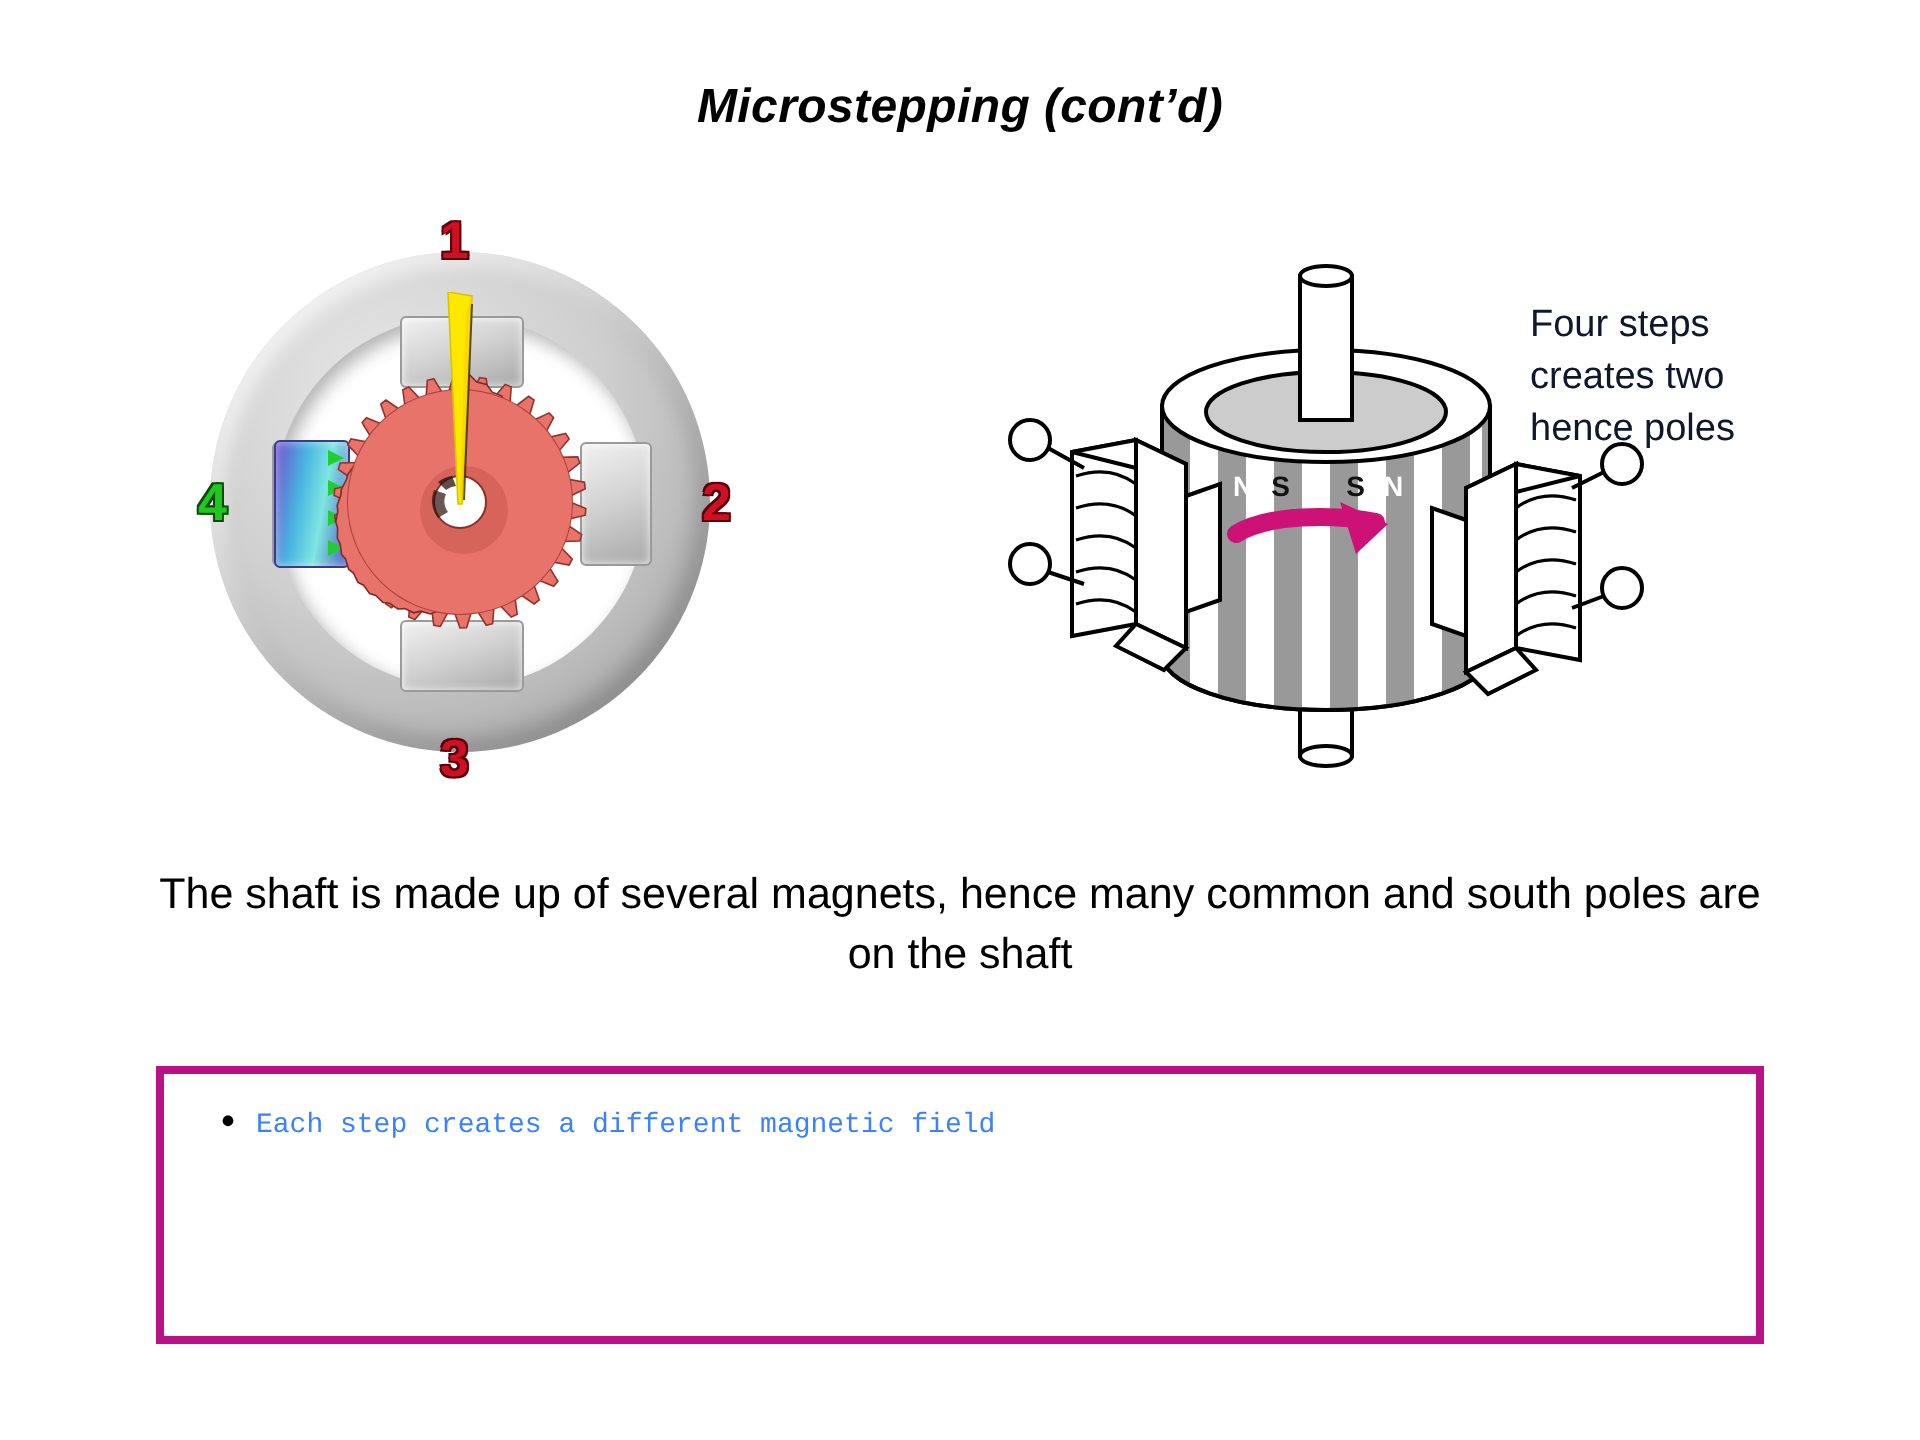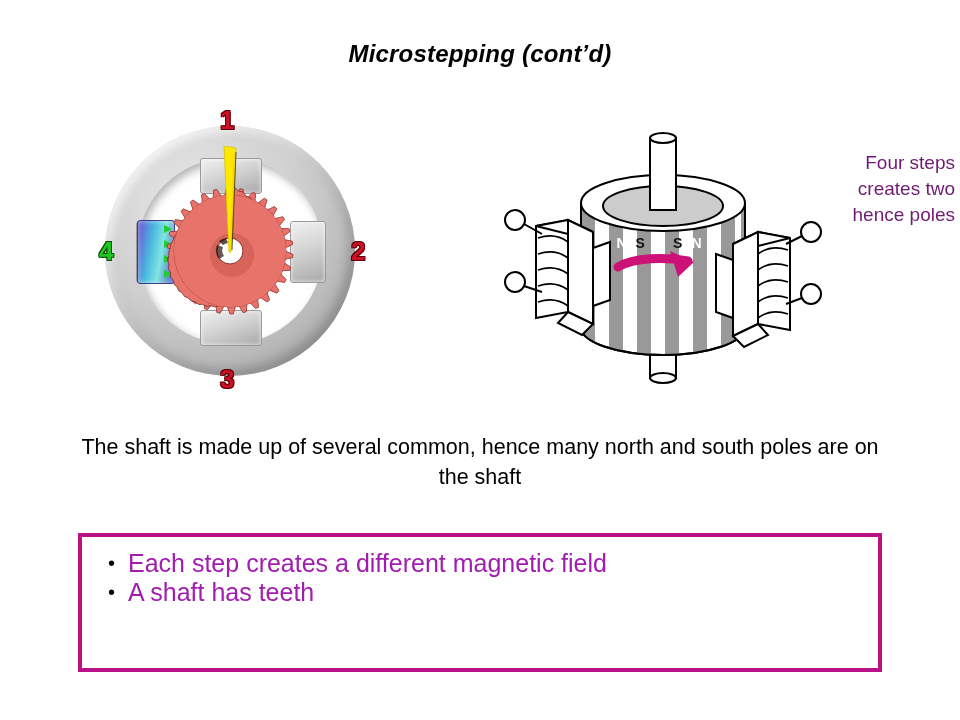--- a/index.html
+++ b/index.html
@@ -165,22 +165,21 @@
   #motor-figure .pl-on-white { color: #111111; }
 
   
   #note-text {
     position: absolute;
     left: 765px;
     top: 150px;
     width: 190px;
     font-size: 19px;
     line-height: 26px;
-    color: #701a75;
-    text-align: right;
+    color: #0f172a;
   }
 
   
   #caption {
     position: absolute;
     left: 70px;
     top: 432px;
     width: 820px;
     text-align: center;
     font-size: 21.5px;
@@ -200,24 +199,25 @@
     background: #ffffff;
   }
   #bullet-list {
     margin: 0;
     padding: 12px 18px 0 22px;
     list-style: none;
   }
   #bullet-list li {
     position: relative;
     padding-left: 24px;
-    font-size: 25px;
+    font-size: 14px;
     line-height: 28px;
-    color: #a21caf;
+    color: #3b82f6;
     margin-bottom: 1px;
+    font-family: Liberation Mono, monospace;
   }
   #bullet-list li::before {
     content: "\2022";
     position: absolute;
     left: 4px;
     top: 0;
     font-size: 20px;
     line-height: 28px;
     color: #000000;
   }
@@ -373,22 +373,21 @@
   </div>
 </div>
 
 <div id="note-text">
   <div>Four steps</div>
   <div>creates two</div>
   <div>hence poles</div>
 </div>
 
 <div id="caption">
-  <span>The shaft is made up of several common, hence many north and</span>
+  <span>The shaft is made up of several magnets, hence many common and</span>
   <span>south poles are on the shaft</span>
 </div>
 
 <div id="bullet-box">
   <ul id="bullet-list">
     <li>Each step creates a different magnetic field</li>
-    <li>A shaft has teeth</li>
   </ul>
 </div>
 
 </body></html>

